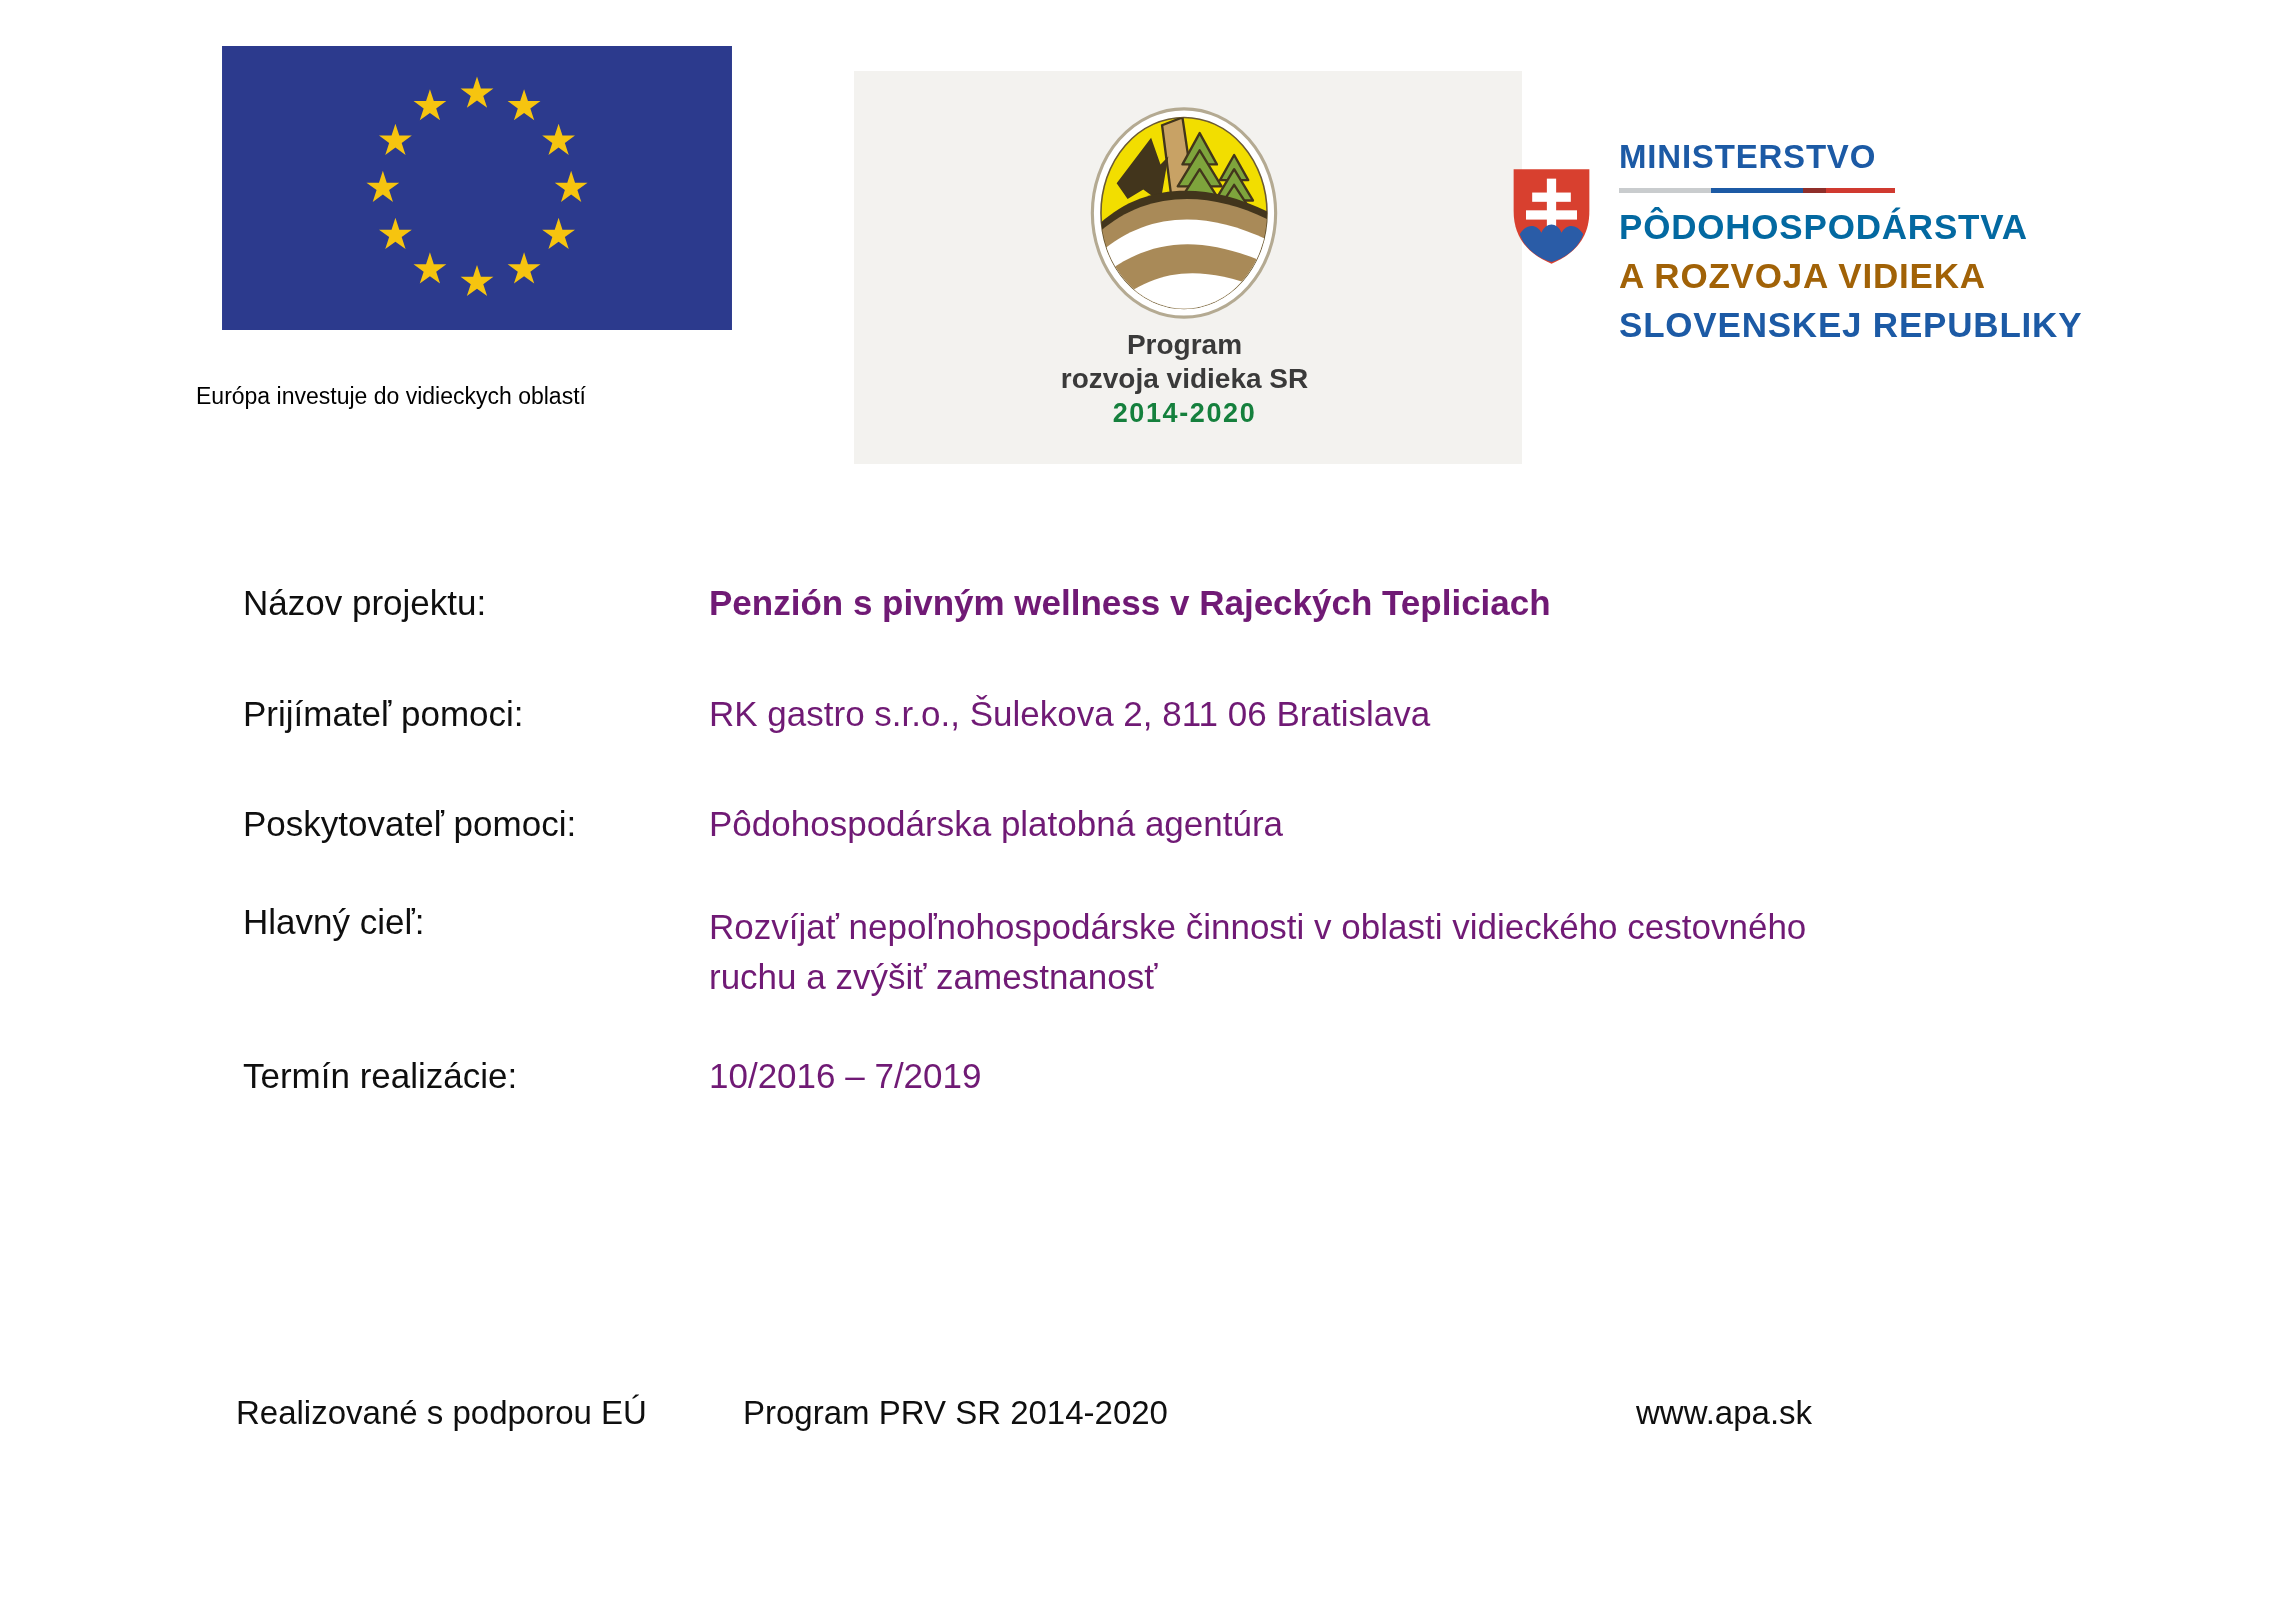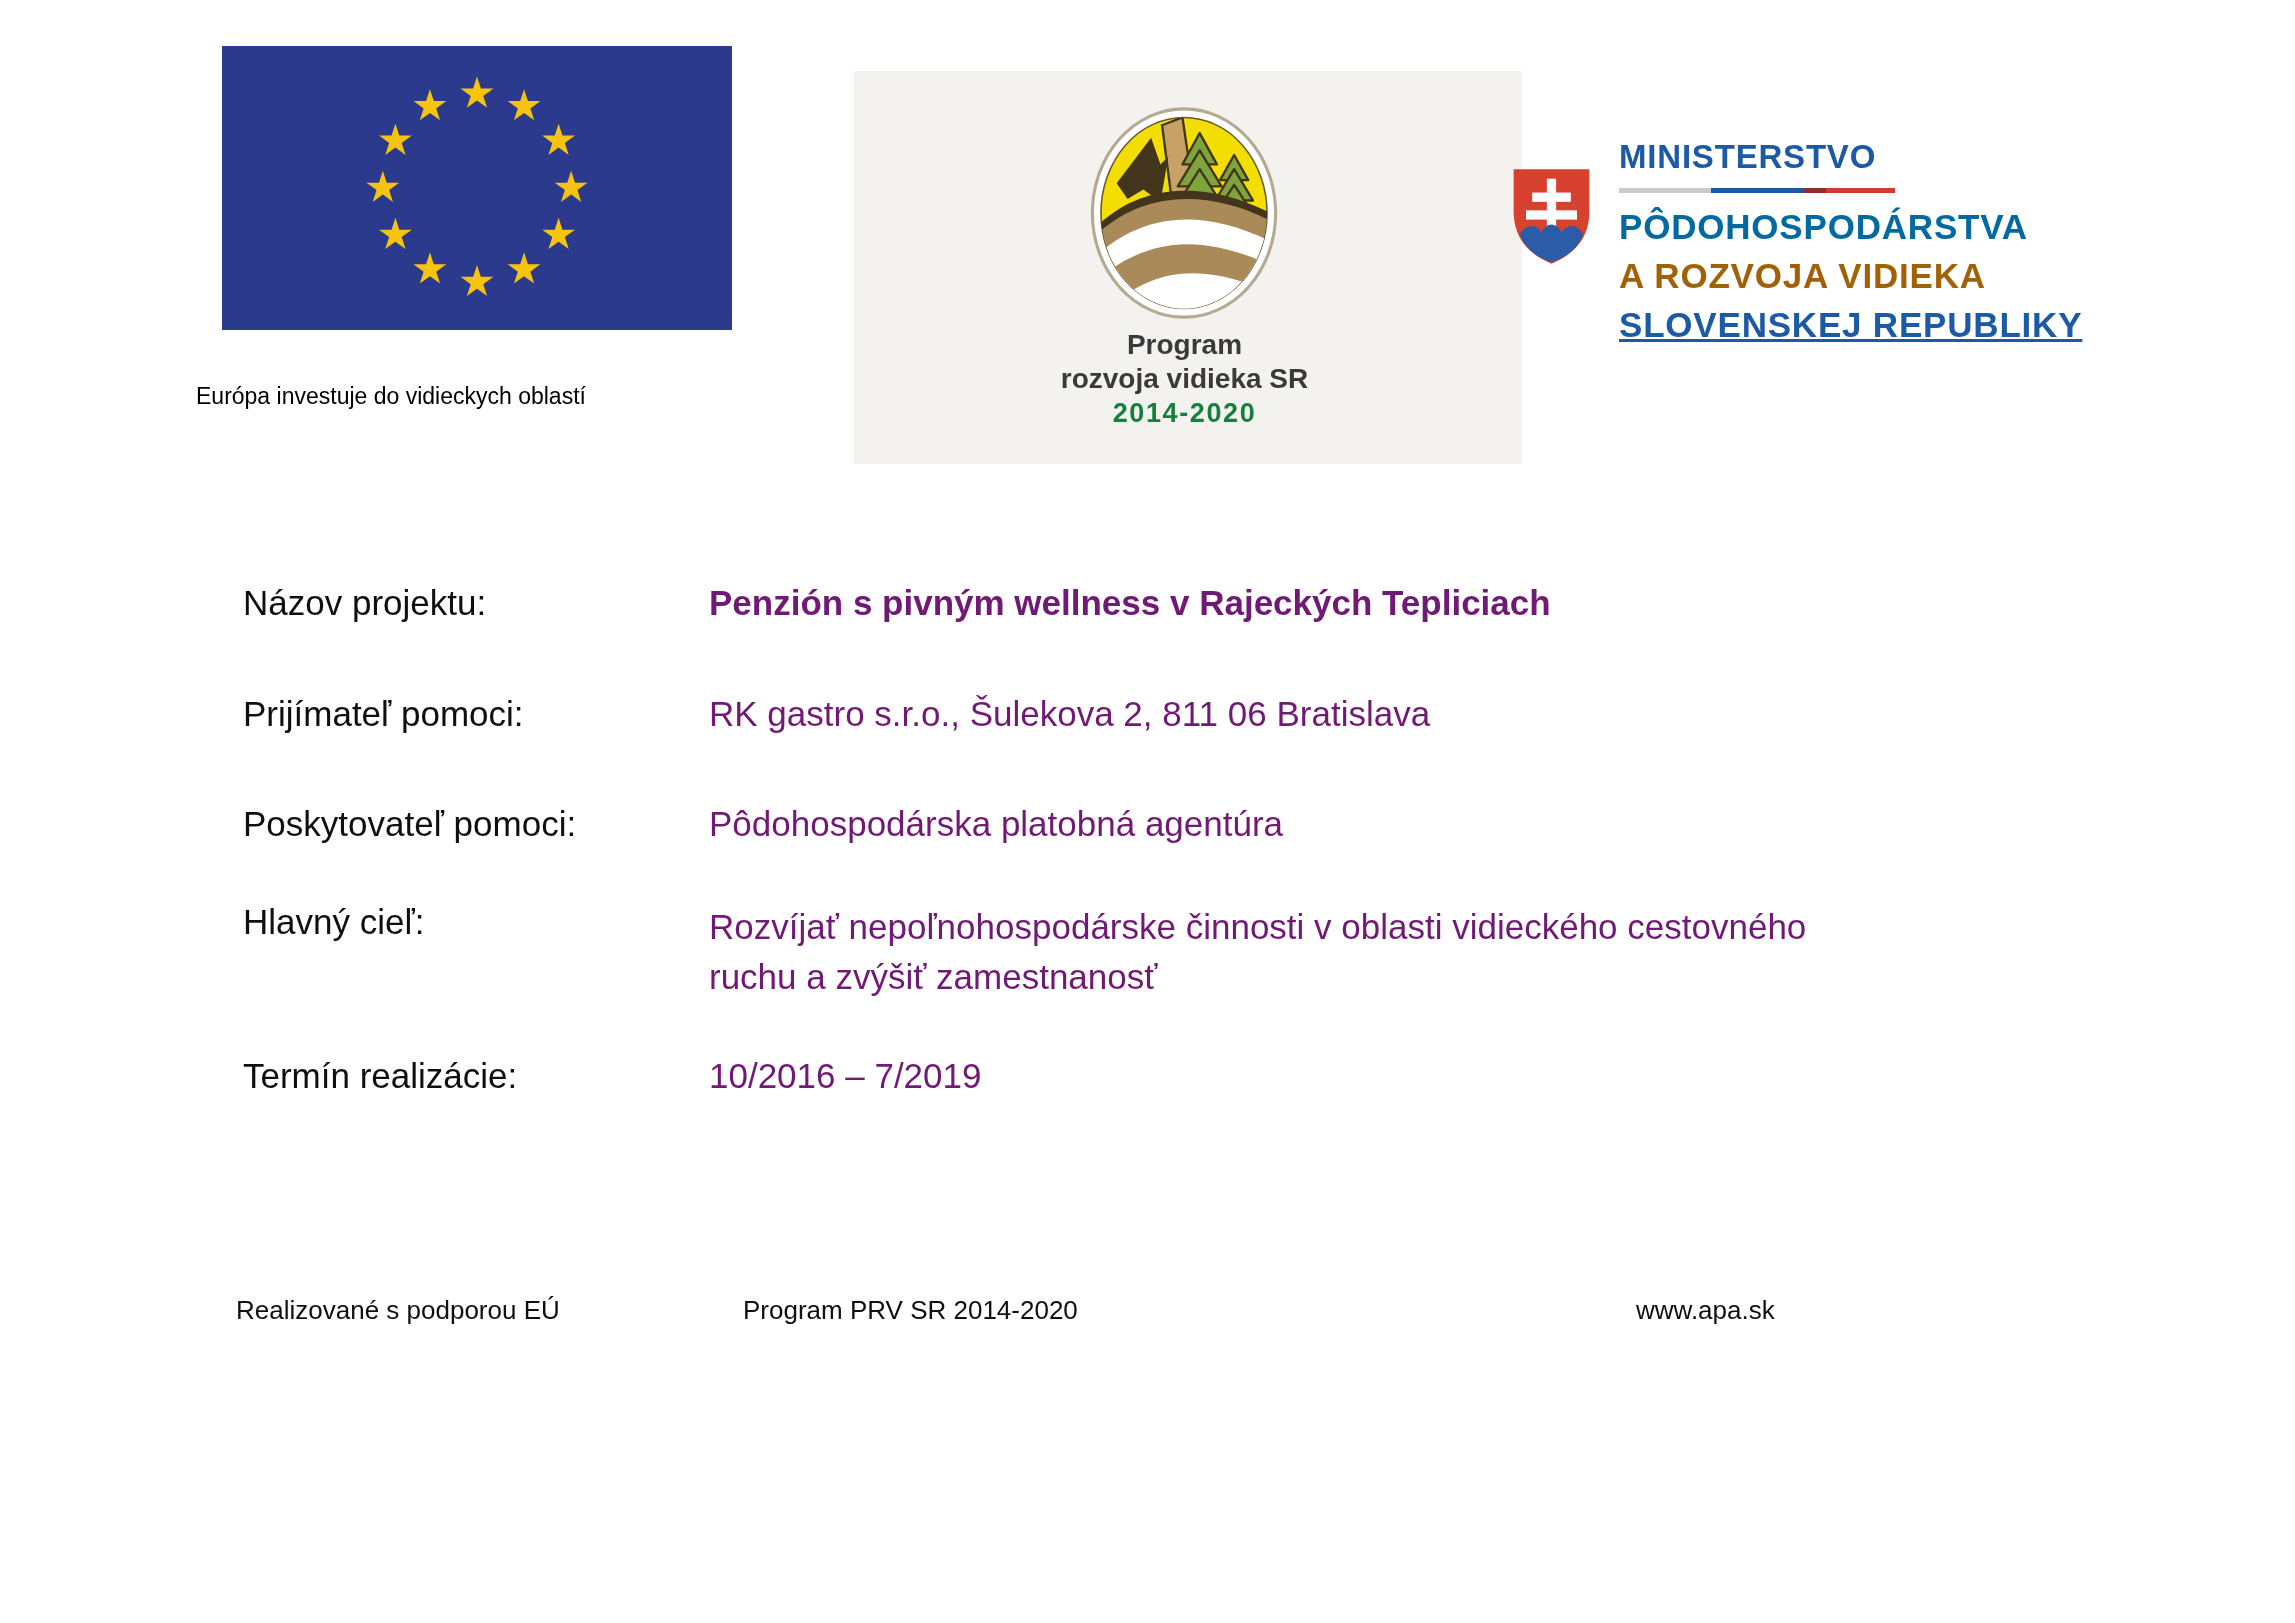--- a/index.html
+++ b/index.html
@@ -24,31 +24,31 @@
   
   .coat{left:1509px;top:141px;width:85px;height:151px;}
   .min-name{left:1619px;top:138px;font-size:33px;font-weight:bold;color:#1c5aa5;letter-spacing:0.8px;}
   .min-divider{left:1619px;top:188px;width:276px;height:4.7px;display:flex;}
   .min-divider .seg-gray{width:92px;height:4.7px;background:#c9ccce;}
   .min-divider .seg-blue{width:92px;height:4.7px;background:#1c5aa5;}
   .min-divider .seg-darkred{width:23.6px;height:4.7px;background:#8f2f2a;}
   .min-divider .seg-red{width:69px;height:4.7px;background:#d03a30;}
   .min-l2{left:1619px;top:207px;font-size:35px;font-weight:bold;color:#0369a1;letter-spacing:0.8px;}
   .min-l3{left:1619px;top:256px;font-size:35px;font-weight:bold;color:#a16207;letter-spacing:0.8px;}
-  .min-l4{left:1619px;top:305px;font-size:35px;font-weight:bold;color:#1c5aa5;letter-spacing:0.8px;text-decoration:underline;}
+  .min-l4{left:1619px;top:305px;font-size:35px;font-weight:bold;color:#1c5aa5;letter-spacing:0.8px;}
 
   
   .row-label{left:243px;font-size:35px;color:#0f0f0f;}
   .row-value{left:709px;font-size:35px;color:#701a75;}
   .r1{top:583px;} .r2{top:694px;} .r3{top:804px;} .r4{top:902px;} .r5{top:1056px;}
   .bold-value{font-weight:bold;}
   .wrap-value{width:1190px;line-height:50px;}
 
   
-  .footer-item{top:1295px;font-size:26px;color:#0f0f0f;}
+  .footer-item{top:1394px;font-size:33px;color:#0f0f0f;}
   .f-left{left:236px;} .f-center{left:743px;} .f-right{left:1636px;}
 </style>
 </head>
 <body>
 
 <div class="page">
 
   <svg class="abs eu-flag" viewBox="0 0 650 362" aria-hidden="true">
     <defs>
       <path id="star" d="M0,-22 L4.94,-6.8 L20.92,-6.8 L7.99,2.6 L12.94,17.8 L0,8.4 L-12.94,17.8 L-7.99,2.6 L-20.92,-6.8 L-4.94,-6.8 Z" fill="#f6c40f"></path>

